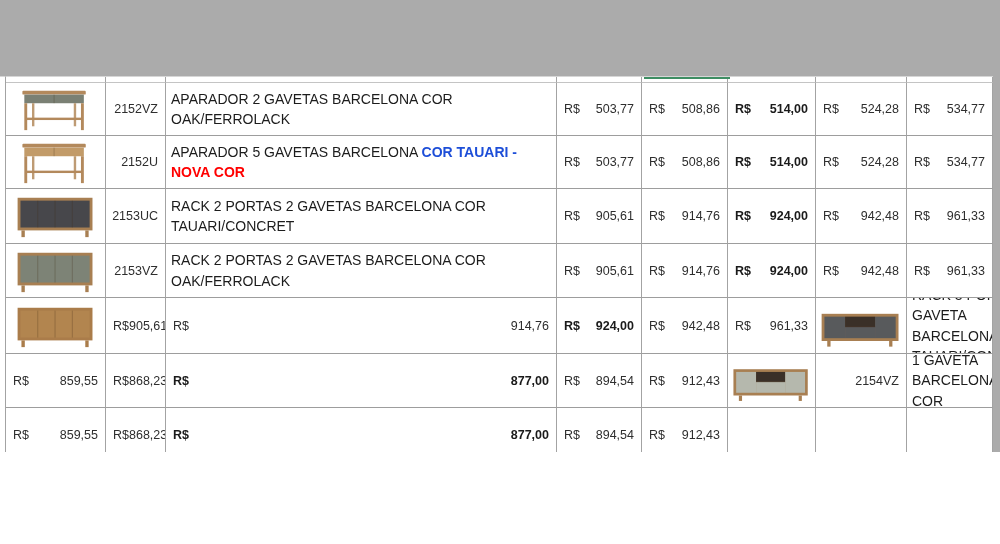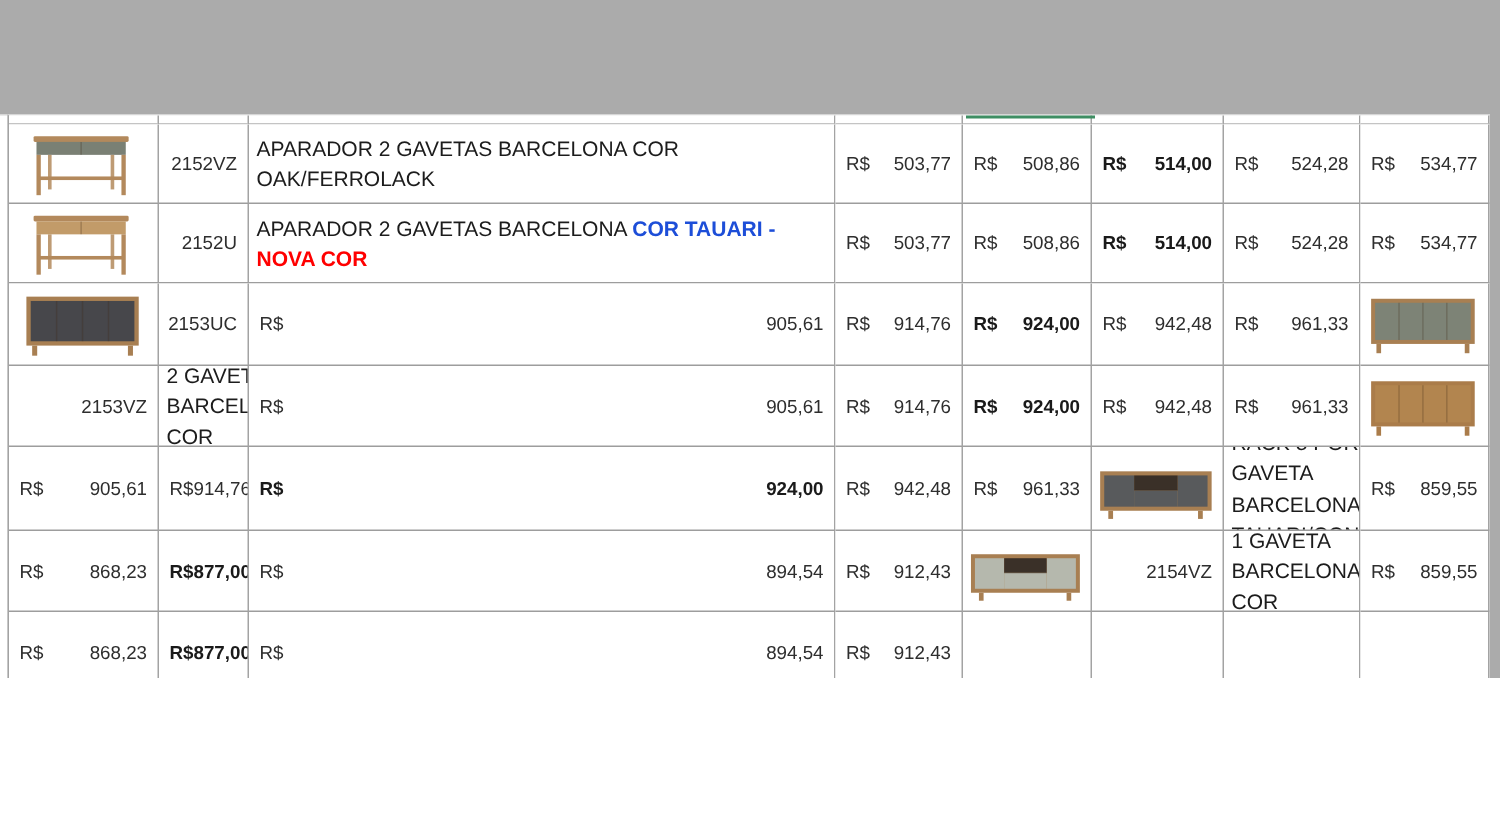--- a/index.html
+++ b/index.html
@@ -115,21 +115,21 @@
           <rect x="74" y="19" width="3" height="28" fill="var(--wood)"></rect>
           <rect x="23" y="19" width="2.5" height="24" fill="var(--wood)" opacity="0.85"></rect>
           <rect x="66.5" y="19" width="2.5" height="24" fill="var(--wood)" opacity="0.85"></rect>
           <rect x="16" y="34" width="59" height="2.5" fill="var(--wood)"></rect>
         </svg>
       </div>
       <div class="cell td-code">
           <span>2152U</span>
         </div>
       <div class="cell td-desc">
-          <div><span>APARADOR 2 GAVETAS BARCELONA </span><span class="b">COR TAUARI - </span><span class="r">NOVA COR</span></div>
+          <div><span>APARADOR 5 GAVETAS BARCELONA </span><span class="b">COR TAUARI - </span><span class="r">NOVA COR</span></div>
         </div>
       <div class="cell td-price">
           <span>R$</span>
           <span>503,77</span>
         </div>
       <div class="cell td-price">
           <span>R$</span>
           <span>508,86</span>
         </div>
       <div class="cell td-price emph">
@@ -151,20 +151,23 @@
           <rect x="11" y="9" width="72" height="28" fill="var(--front)"></rect>
           <line class="seam" x1="29" y1="9" x2="29" y2="37"></line>
           <line class="seam" x1="47" y1="9" x2="47" y2="37"></line>
           <line class="seam" x1="65" y1="9" x2="65" y2="37"></line>
           <rect x="12" y="40" width="3.5" height="7" fill="var(--wood)"></rect>
           <rect x="78.5" y="40" width="3.5" height="7" fill="var(--wood)"></rect>
         </svg>
       </div>
       <div class="cell td-code">
           <span>2153UC</span>
+        </div>
+      <div class="cell td-desc">
+          <div><span>RACK 2 PORTAS 2 GAVETAS BARCELONA COR TAUARI/CONCRET</span><span class="b"></span><span class="r"></span></div>
         </div>
       <div class="cell td-price">
           <span>R$</span>
           <span>905,61</span>
         </div>
       <div class="cell td-price">
           <span>R$</span>
           <span>914,76</span>
         </div>
       <div class="cell td-price emph">

